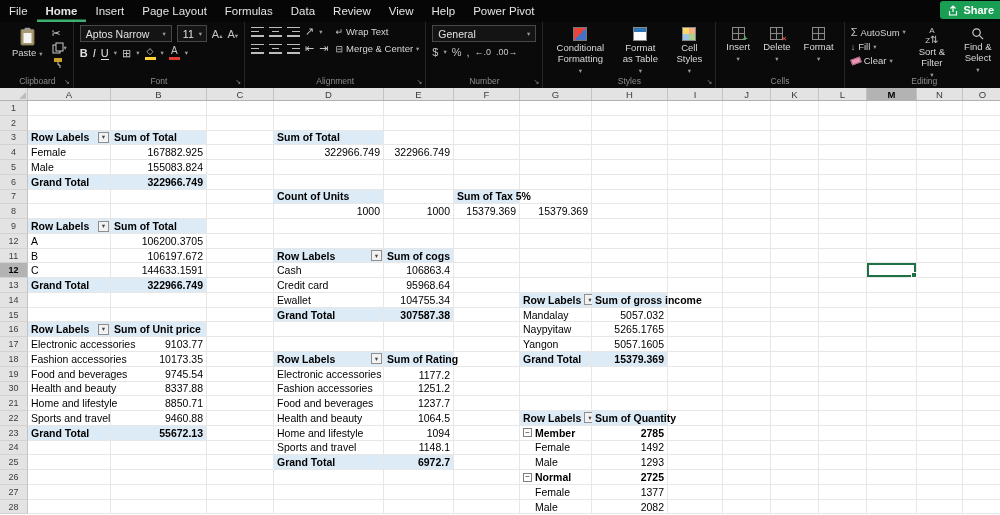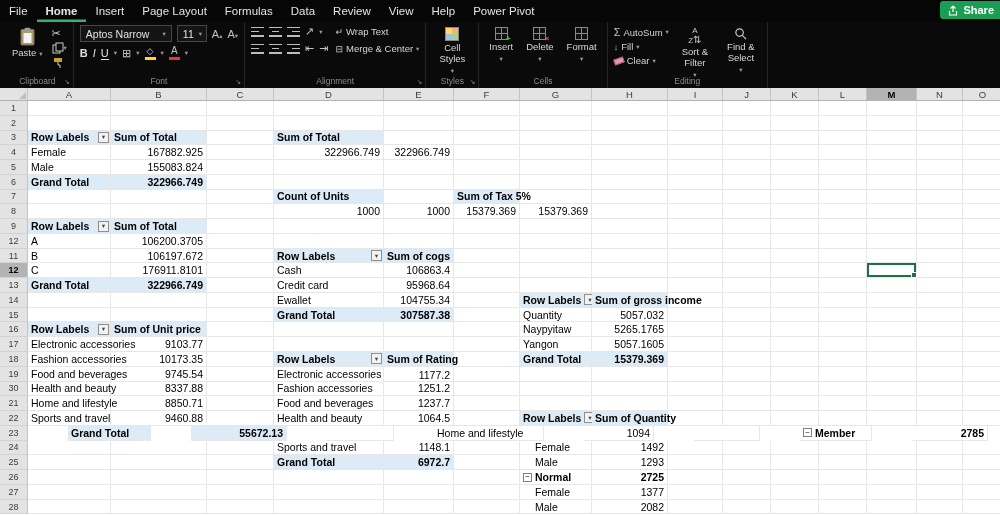--- a/index.html
+++ b/index.html
@@ -210,23 +210,50 @@
         <span class="lblbtn" style="margin-left:2px">
             <span class="glyph" style="font-size:9px">⊟</span>
             <span>Merge &amp; Center</span>
             <i class="car">▾</i>
           </span>
       </div>
     </div>
     <div class="glabel"><span>Alignment</span><i class="dl">↘</i></div>
   </div>
 
+  <div class="group">
+    <div class="gc rowstack">
+      <span class="selbox" style="width:104px">
+          <span>General</span>
+          <i class="car" style="margin-left:auto">▾</i>
+        </span>
+      <div class="hrow">
+        <span class="glyph">$</span>
+          <i class="car">▾</i>
+        <span class="glyph">%</span>
+        <span class="glyph">,</span>
+        <span class="num-ic">←.0</span>
+        <span class="num-ic">.00→</span>
+      </div>
+    </div>
+    <div class="glabel"><span>Number</span><i class="dl">↘</i></div>
+  </div>
 
   <div class="group">
     <div class="gc">
+      <div class="bigbtn" style="width:62px">
+          <span class="ic-cf"></span>
+          <span>Conditional Formatting</span>
+          <i class="car">▾</i>
+        </div>
+      <div class="bigbtn" style="width:48px">
+          <span class="ic-fat"></span>
+          <span>Format as Table</span>
+          <i class="car">▾</i>
+        </div>
       <div class="bigbtn" style="width:40px">
           <span class="ic-cs"></span>
           <span>Cell Styles</span>
           <i class="car">▾</i>
         </div>
     </div>
     <div class="glabel"><span>Styles</span><i class="dl">↘</i></div>
   </div>
 
   <div class="group">
@@ -564,21 +591,21 @@
         <div class="cell" style="width: 50px;"></div>
         <div class="cell" style="width: 46px;"></div>
         <div class="cell" style="width: 40px;"></div>
       </div>
       <div class="grow" style="height: 14.78px;">
         <div class="rowh sel">12</div>
         <div class="cell" style="width: 83px;">
           <span class="v">C</span>
         </div>
         <div class="cell num" style="width: 96px;">
-          <span class="v">176911.8101</span>
+          <span class="v">144633.1591</span>
         </div>
         <div class="cell" style="width: 67px;"></div>
         <div class="cell" style="width: 110px;">
           <span class="v">Cash</span>
         </div>
         <div class="cell num" style="width: 70px;">
           <span class="v">106863.4</span>
         </div>
         <div class="cell" style="width: 66px;"></div>
         <div class="cell" style="width: 72px;"></div>
@@ -650,21 +677,21 @@
         <div class="cell" style="width: 96px;"></div>
         <div class="cell" style="width: 67px;"></div>
         <div class="cell pgt" style="width: 110px;">
           <span class="v">Grand Total</span>
         </div>
         <div class="cell pgt num" style="width: 70px;">
           <span class="v">307587.38</span>
         </div>
         <div class="cell" style="width: 66px;"></div>
         <div class="cell" style="width: 72px;">
-          <span class="v">Quantity</span>
+          <span class="v">Mandalay</span>
         </div>
         <div class="cell num" style="width: 76px;">
           <span class="v">5057.032</span>
         </div>
         <div class="cell" style="width: 55px;"></div>
         <div class="cell" style="width: 48px;"></div>
         <div class="cell" style="width: 48px;"></div>
         <div class="cell" style="width: 48px;"></div>
         <div class="cell" style="width: 50px;"></div>
         <div class="cell" style="width: 46px;"></div>
@@ -856,21 +883,21 @@
           <span class="v">Sum of Quantity</span>
         </div>
         <div class="cell" style="width: 55px;"></div>
         <div class="cell" style="width: 48px;"></div>
         <div class="cell" style="width: 48px;"></div>
         <div class="cell" style="width: 48px;"></div>
         <div class="cell" style="width: 50px;"></div>
         <div class="cell" style="width: 46px;"></div>
         <div class="cell" style="width: 40px;"></div>
       </div>
-      <div class="grow" style="height: 14.78px; gap: 40px;">
+      <div class="grow" style="height: 14.78px;">
         <div class="rowh">23</div>
         <div class="cell pgt" style="width: 83px;">
           <span class="v">Grand Total</span>
         </div>
         <div class="cell pgt num" style="width: 96px;">
           <span class="v">55672.13</span>
         </div>
         <div class="cell" style="width: 67px;"></div>
         <div class="cell" style="width: 110px;">
           <span class="v">Home and lifestyle</span>

